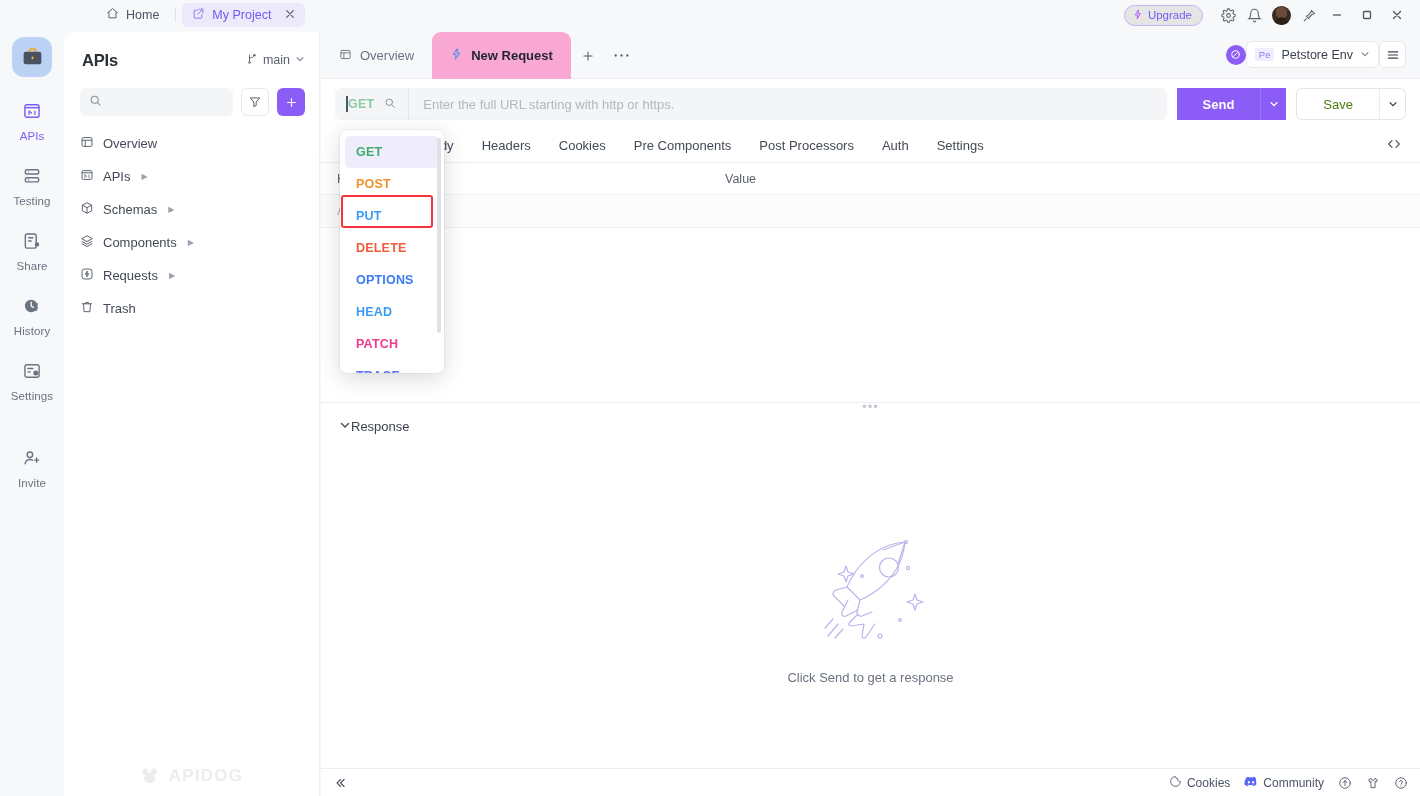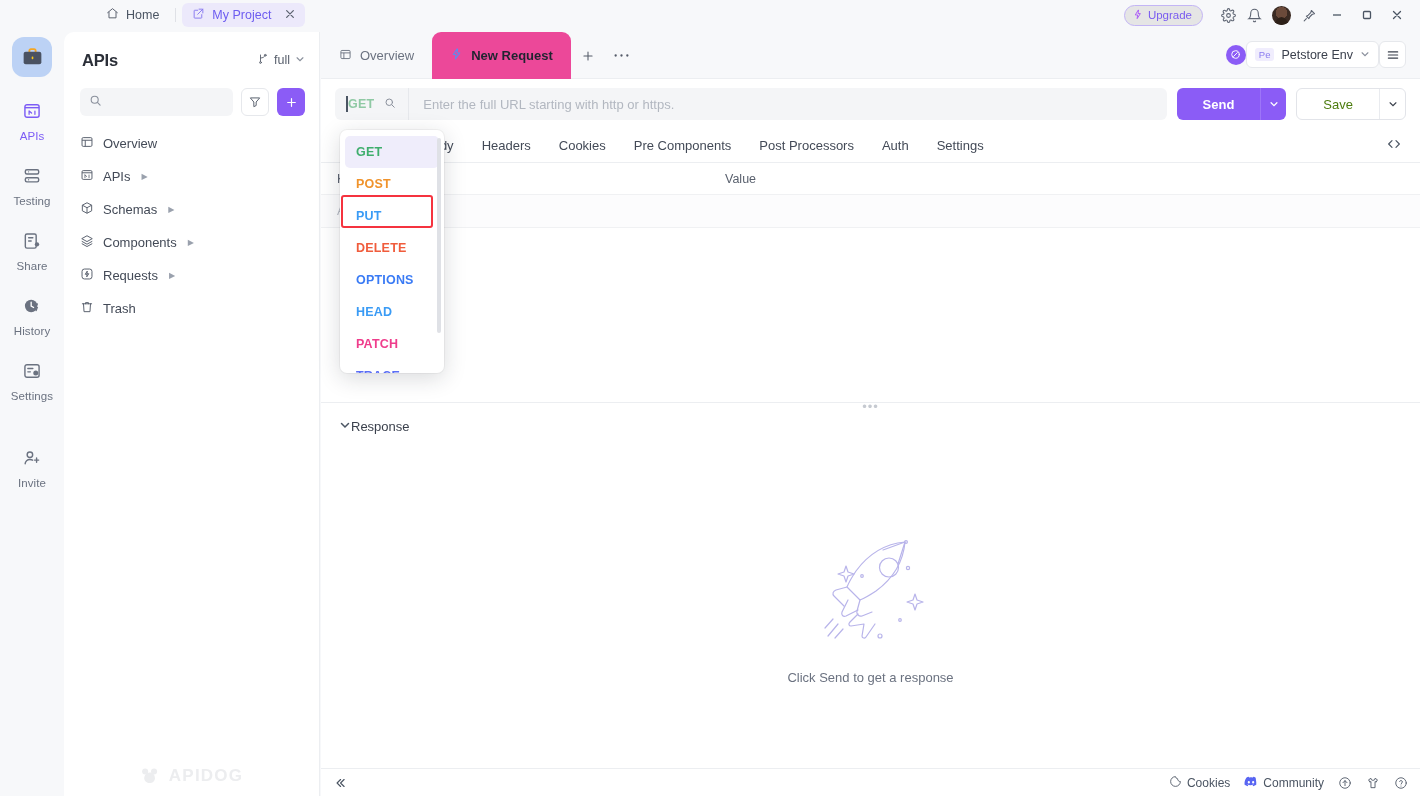--- a/index.html
+++ b/index.html
@@ -124,21 +124,21 @@
     background: #f7f8fa; position: relative;
   }
   .tabstrip::after {
     content:""; position:absolute; left:0; right:0; bottom:0; height:1px; background:#eceef1;
   }
   .rt-tab {
     height: 47px; padding: 0 18px; display: flex; align-items: center; gap: 8px;
     font-size: 13px; color: #6b7280; position: relative; z-index: 2;
   }
   .rt-tab.active {
-    background: #ec4899; color: #1f2430; font-weight: 700;
+    background: #f9a8d4; color: #1f2430; font-weight: 700;
     border-top-left-radius: 9px; border-top-right-radius: 9px;
   }
   .rt-plus, .rt-more {
     width: 34px; height: 47px; display:flex; align-items:center; justify-content:center;
     color:#545b68; z-index: 2;
   }
   .ts-right {
     margin-left: auto; display: flex; align-items: center; 
     padding-right: 14px; padding-bottom: 11px; z-index: 2;
   }
@@ -172,21 +172,21 @@
   }
   .method-chip .caretbar {
     position: absolute; left: 11px; top: 8px; width: 1.5px; height: 16px; background: #4b5563;
   }
   .method-text { font-size: 12.5px; font-weight: 700; color: #8fc9a4; letter-spacing: .2px; }
   .url-input {
     flex: 1; border: none; outline: none; background: transparent; height: 32px;
     padding: 0 14px; font-size: 13px; color: #2b2f38; font-family: inherit;
   }
   .url-input::placeholder { color: #b2b7c0; }
-  .send-group { display: flex; height: 32px; border-radius: 6px; overflow: hidden; }
+  .send-group { display: flex; height: 32px; border-radius: 0; overflow: hidden; }
   .send-main {
     background: #8b5cf6; color: #fff; font-size: 13px; font-weight: 700;
     padding: 0 26px; display: flex; align-items: center;
   }
   .send-caret {
     background: #8b5cf6; color: #fff; width: 26px; display:flex;
     align-items:center; justify-content:center; border-left: 1px solid #9d75f8;
   }
   .save-group {
     display: flex; height: 32px; border: 1px solid #e2e4e9; border-radius: 6px; overflow: hidden;
@@ -439,21 +439,21 @@
       <div class="sb-title">APIs</div>
       <div class="sb-branch">
         <span>
           <svg width="12" height="12" viewBox="0 0 24 24" fill="none" stroke="#5a616e" stroke-width="1.8" stroke-linecap="round">
               <path d="M7 4v13"></path>
               <circle cx="7" cy="19" r="1.8"></circle>
               <path d="M7 10c5 0 8-2 9-5"></path>
               <circle cx="16.5" cy="4.5" r="1.8"></circle>
             </svg>
         </span>
-        <span>full</span>
+        <span>main</span>
         <span>
           <svg width="10" height="10" viewBox="0 0 12 12" fill="none" stroke="#8a909c" stroke-width="1.4" stroke-linecap="round">
               <path d="M2.5 4.5 6 8l3.5-3.5"></path>
             </svg>
         </span>
       </div>
     </div>
 
     <div class="sb-search-row">
       <div class="sb-search">

